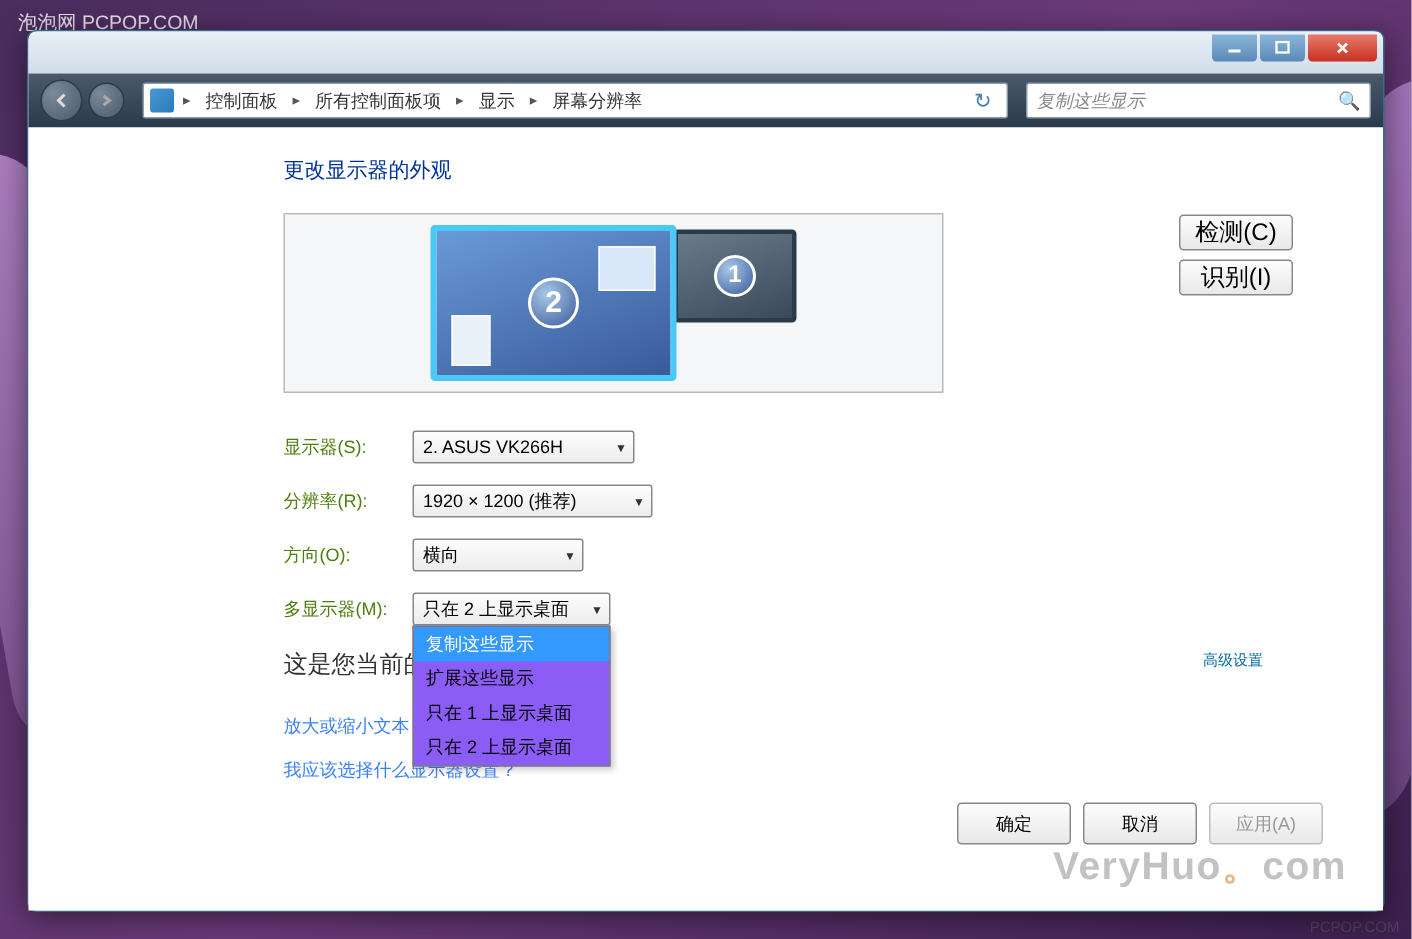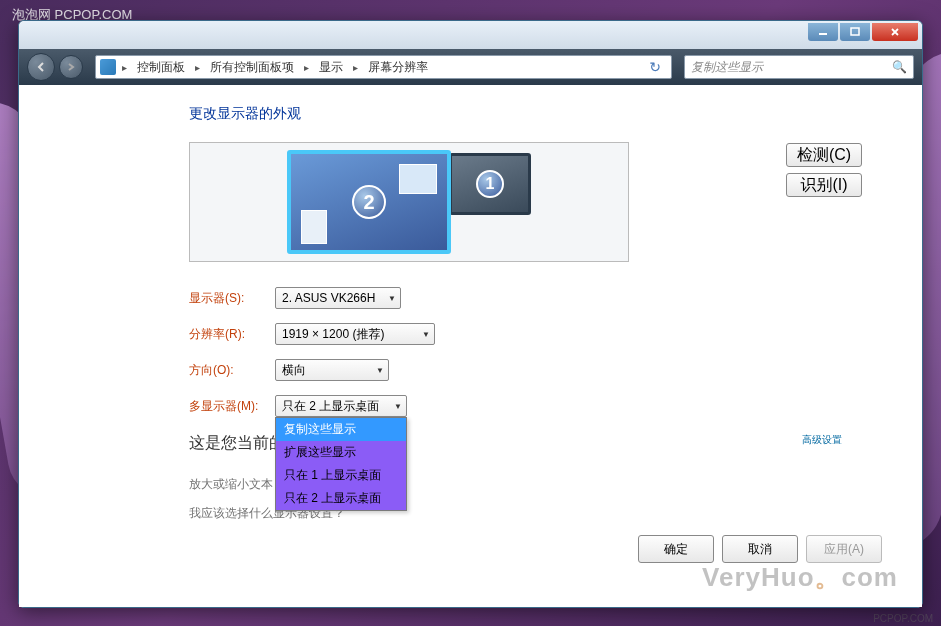--- a/index.html
+++ b/index.html
@@ -46,37 +46,37 @@
     .monitor-2::before { content: ''; position: absolute; left: 10px; bottom: 6px; width: 24px; height: 32px; background: #e8f0f8; border: 1px solid #fff; }
     .monitor-1 { width: 82px; height: 62px; background: linear-gradient(160deg, #6a7a8a, #3a4a5a); border: 3px solid #2a3a4a; border-radius: 3px; margin-left: -2px; margin-bottom: 36px; z-index: 1; }
     .monitor-number { position: absolute; top: 50%; left: 50%; transform: translate(-50%, -50%); width: 34px; height: 34px; border-radius: 50%; background: radial-gradient(circle at 35% 30%, #a8c8e8, #3a5a9a); border: 2px solid #fff; display: flex; align-items: center; justify-content: center; color: #fff; font-size: 20px; font-weight: bold; }
     .monitor-1 .monitor-number { width: 28px; height: 28px; font-size: 16px; }
     
     .preview-buttons { position: absolute; right: 20px; top: 6px; display: flex; flex-direction: column; gap: 6px; }
     .detect-btn { min-width: 76px; height: 24px; background: linear-gradient(180deg, #fdfdfd, #e8e8e8); border: 1px solid #888; border-radius: 3px; font-size: 16px; cursor: pointer; display: flex; align-items: center; justify-content: center; }
     
     .form-area { margin-left: 130px; margin-top: 20px; }
     .form-row { display: flex; align-items: center; margin-bottom: 14px; position: relative; }
-    .form-label { width: 86px; font-size: 12px; color: #c2410c; }
+    .form-label { width: 86px; font-size: 12px; color: #4d7c0f; }
     .form-select { height: 22px; background: linear-gradient(180deg, #fdfdfd, #ececec); border: 1px solid #888; border-radius: 2px; font-size: 12px; padding: 0 20px 0 6px; cursor: pointer; position: relative; display: flex; align-items: center; }
     .form-select::after { content: '▼'; position: absolute; right: 4px; font-size: 8px; color: #333; }
-    .sel-display { width: 126px; }
+    .sel-display { width: 148px; }
     .sel-resolution { width: 160px; }
     .sel-orientation { width: 114px; }
     .sel-multi { width: 132px; }
     
     .dropdown-open { position: absolute; top: 22px; left: 86px; width: 132px; background: #8b5cf6; border: 1px solid #7a7a7a; box-shadow: 2px 2px 4px rgba(0,0,0,0.2); z-index: 100; }
     .dropdown-item { padding: 3px 8px; font-size: 12px; cursor: pointer; }
     .dropdown-item.selected { background: #3399ff; color: #fff; }
     
     .main-display-text { margin-left: 130px; font-size: 16px; color: #333; margin-top: 16px; }
     .advanced-link { position: absolute; right: 40px; font-size: 10px; color: #0369a1; cursor: pointer; }
     
     .help-links { margin-left: 130px; margin-top: 22px; }
-    .help-link { font-size: 12px; color: #737373; cursor: pointer; display: block; margin-bottom: 12px; }
+    .help-link { font-size: 12px; color: #3b82f6; cursor: pointer; display: block; margin-bottom: 12px; }
     
     .bottom-buttons { position: absolute; bottom: 44px; right: 40px; display: flex; gap: 8px; }
     .action-btn { min-width: 76px; height: 28px; background: linear-gradient(180deg, #fdfdfd, #e8e8e8); border: 1px solid #888; border-radius: 3px; font-size: 12px; cursor: pointer; display: flex; align-items: center; justify-content: center; }
     .action-btn.disabled { color: #999; border-color: #bbb; cursor: default; }
     
     .watermark-bottom { position: absolute; bottom: 12px; right: 24px; font-size: 26px; font-weight: bold; color: rgba(120,120,120,0.45); font-family: Arial; letter-spacing: 1px; }
     .watermark-bottom .dot { color: rgba(200,120,40,0.5); }
     .watermark-small { position: absolute; bottom: 2px; right: 8px; font-size: 10px; color: rgba(100,100,100,0.5); }
   </style>
 </head>
@@ -153,21 +153,21 @@
       </div>
     </div>
 
     <div class="form-area">
       <div class="form-row">
         <div class="form-label">显示器(S):</div>
         <div class="form-select sel-display">2. ASUS VK266H</div>
       </div>
       <div class="form-row">
         <div class="form-label">分辨率(R):</div>
-        <div class="form-select sel-resolution">1919 × 1200 (推荐)</div>
+        <div class="form-select sel-resolution">1920 × 1200 (推荐)</div>
       </div>
       <div class="form-row">
         <div class="form-label">方向(O):</div>
         <div class="form-select sel-orientation">横向</div>
       </div>
       <div class="form-row">
         <div class="form-label">多显示器(M):</div>
         <div class="form-select sel-multi">只在 2 上显示桌面</div>
         <div class="dropdown-open">
           <div class="dropdown-item selected">复制这些显示</div>

